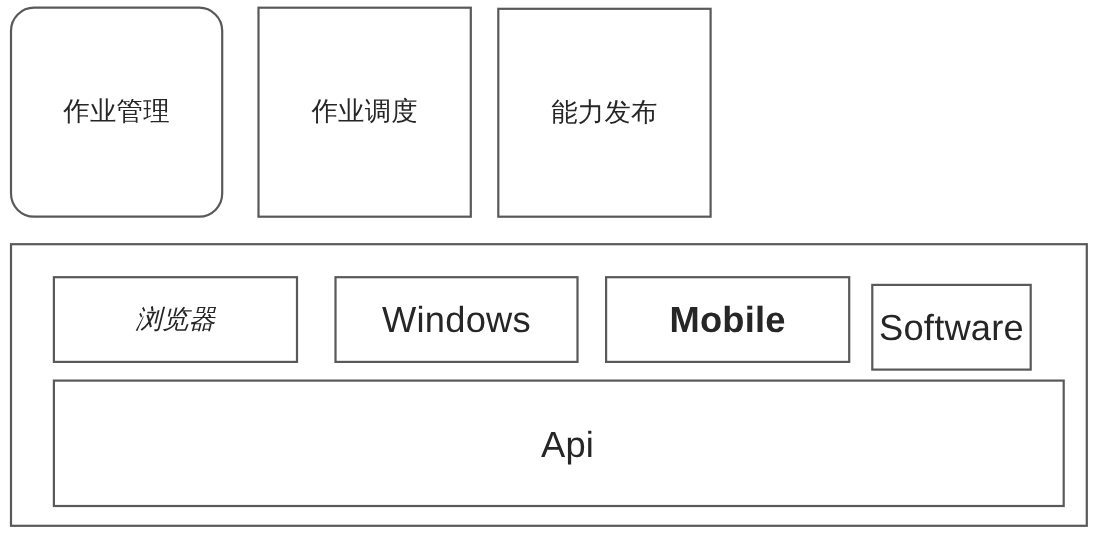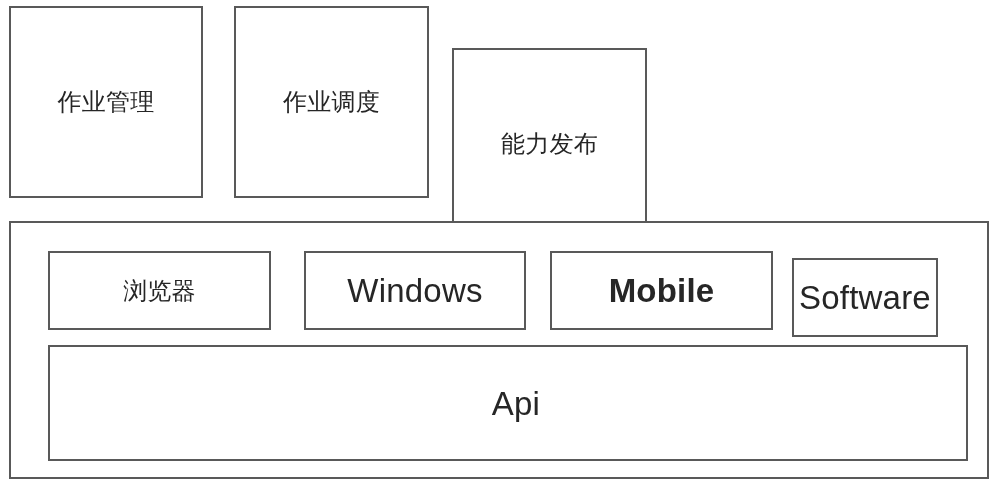--- a/index.html
+++ b/index.html
@@ -34,36 +34,36 @@
   }
   .label-cn {
     font-size: 24px;
   }
   .label-en {
     font-size: 33px;
     text-align: right;
   }
   
   #tile-job-management {
-    left: 9px;  top: 6px;  width: 194px;  height: 192px;
+    left: 9px;  top: 6px;  width: 194px;  height: 192px; border-radius: 22px;
   }
   #tile-job-scheduling {
     left: 234px; top: 6px;  width: 195px;  height: 192px;
   }
   #tile-capability-publish {
-    left: 452px; top: 7px;  width: 195px;  height: 191px; margin-top: 41px;
+    left: 452px; top: 7px;  width: 195px;  height: 191px;
   }
   
   #platform-container {
     left: 9px; top: 221px; width: 980px; height: 258px;
     display: block;
   }
   
   #tile-browser {
-    left: 48px;  top: 251px; width: 223px; height: 79px;
+    left: 48px;  top: 251px; width: 223px; height: 79px; font-style: italic;
   }
   #tile-windows {
     left: 304px; top: 251px; width: 222px; height: 79px;
   }
   #tile-mobile {
     left: 550px; top: 251px; width: 223px; height: 79px; font-weight: bold;
   }
   #tile-software {
     left: 792px; top: 258px; width: 146px; height: 79px;
   }

